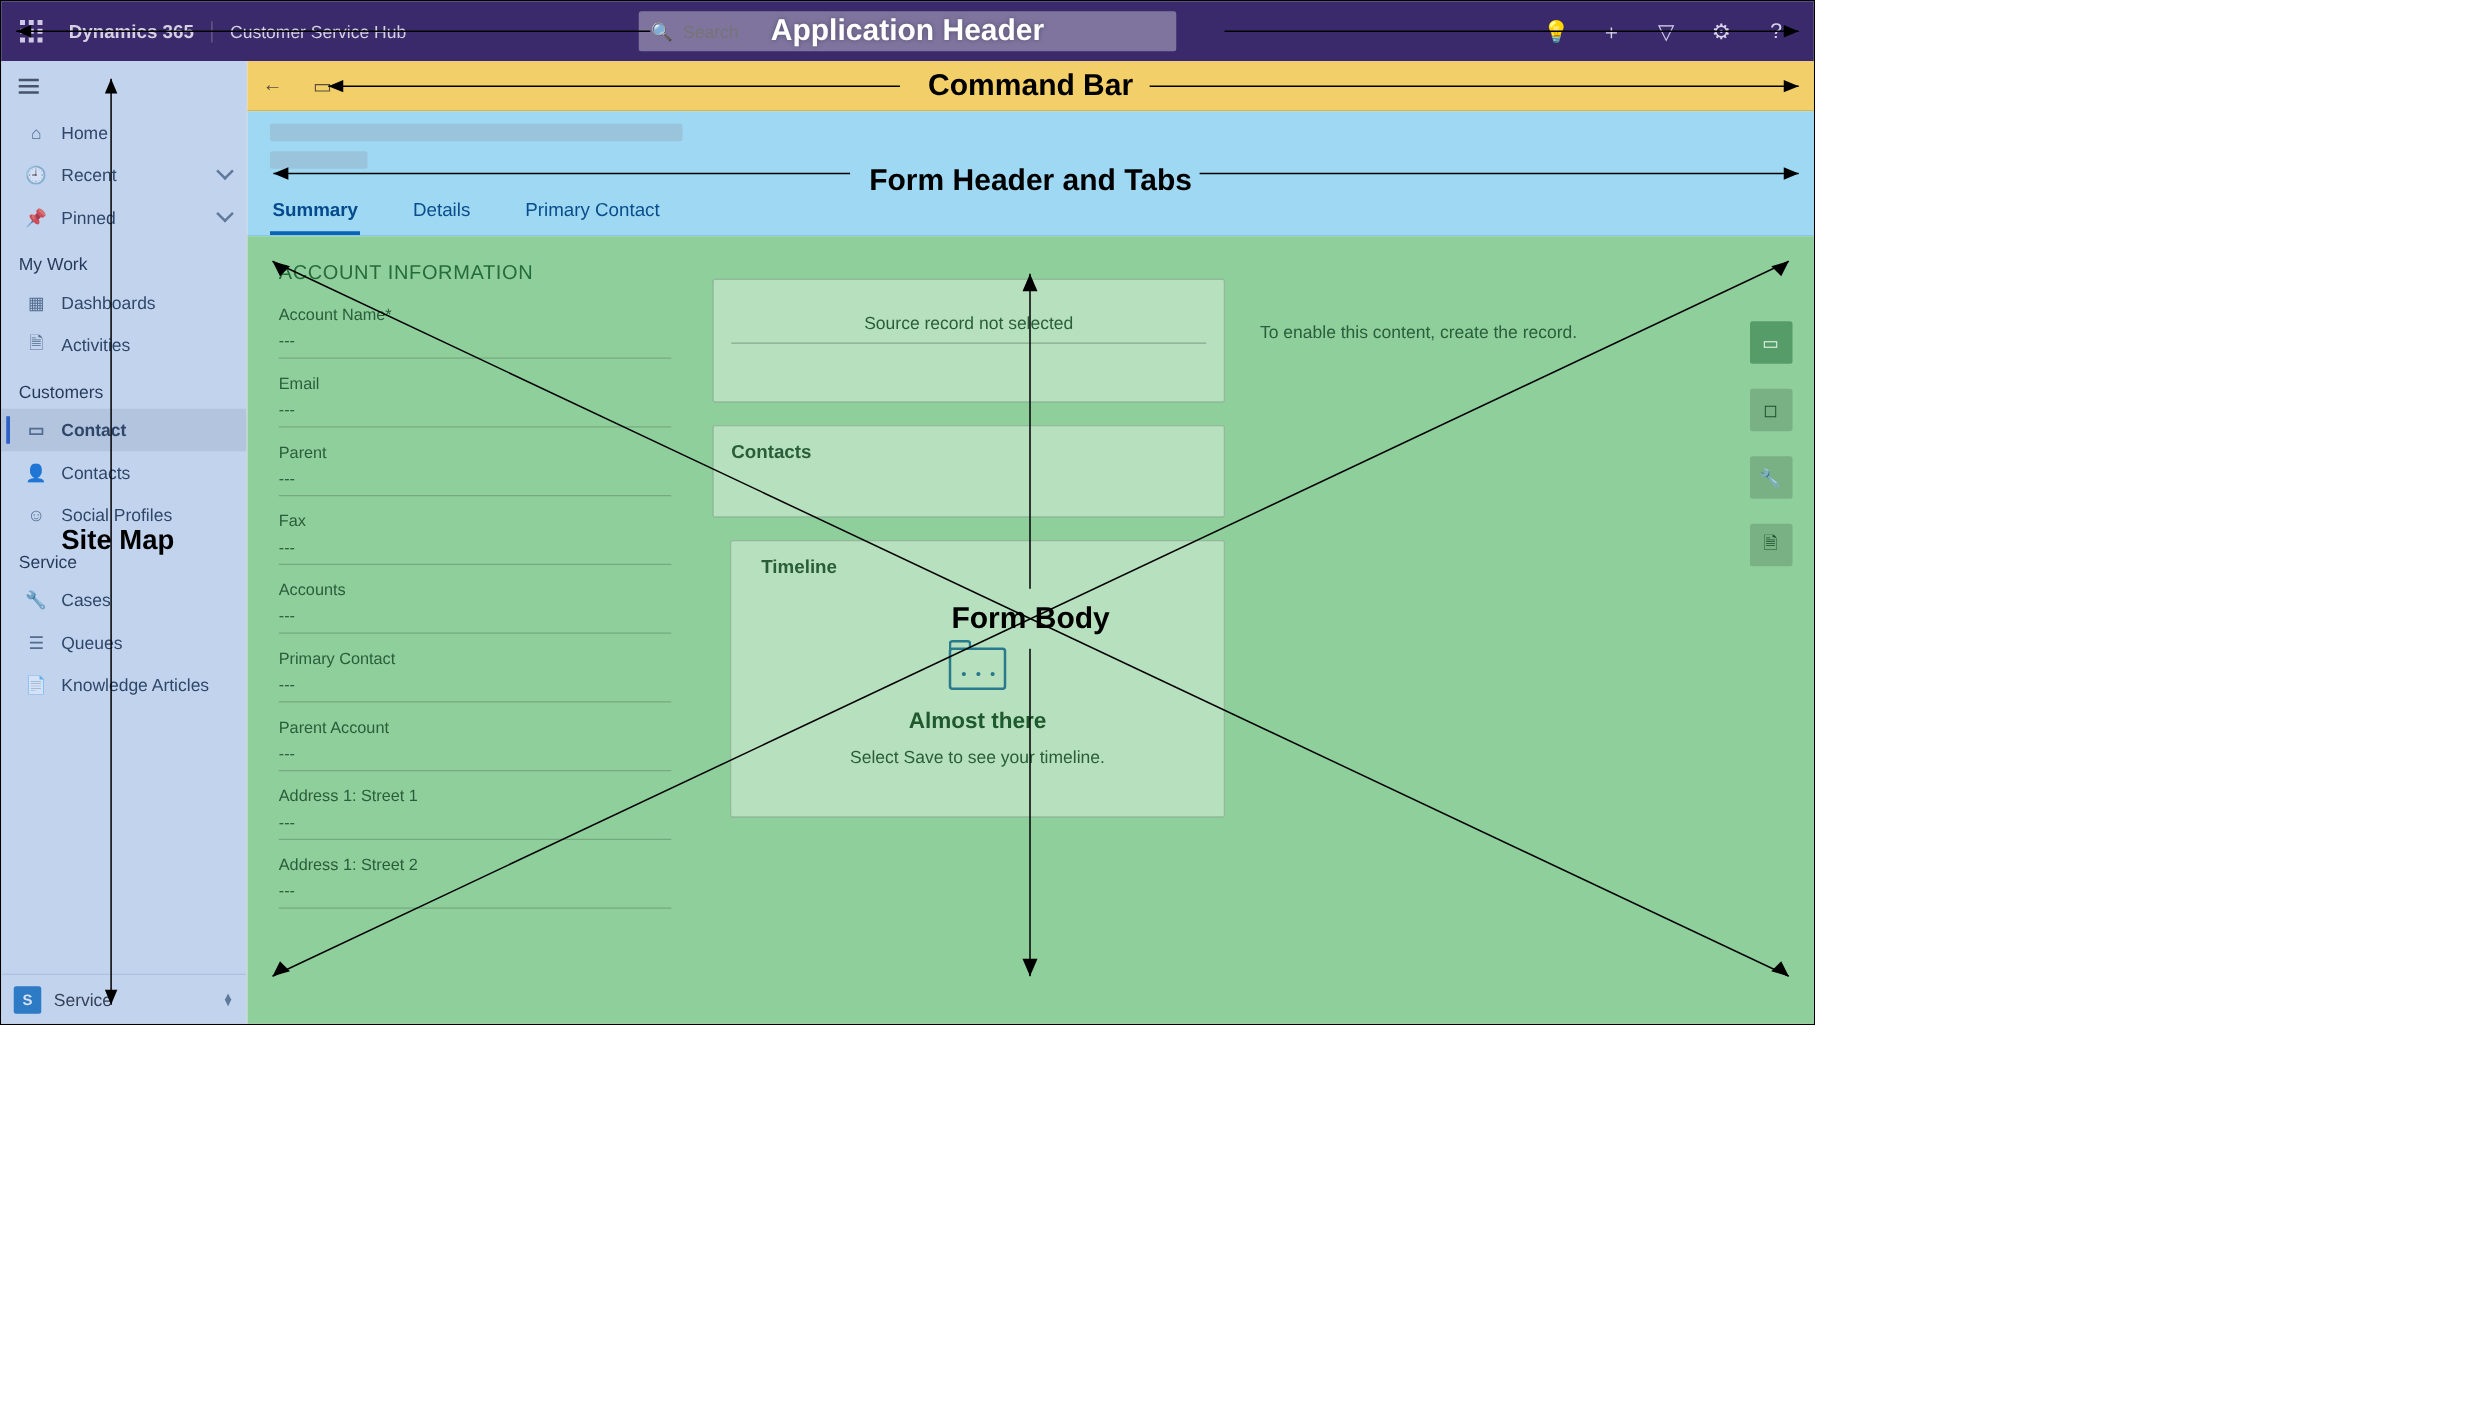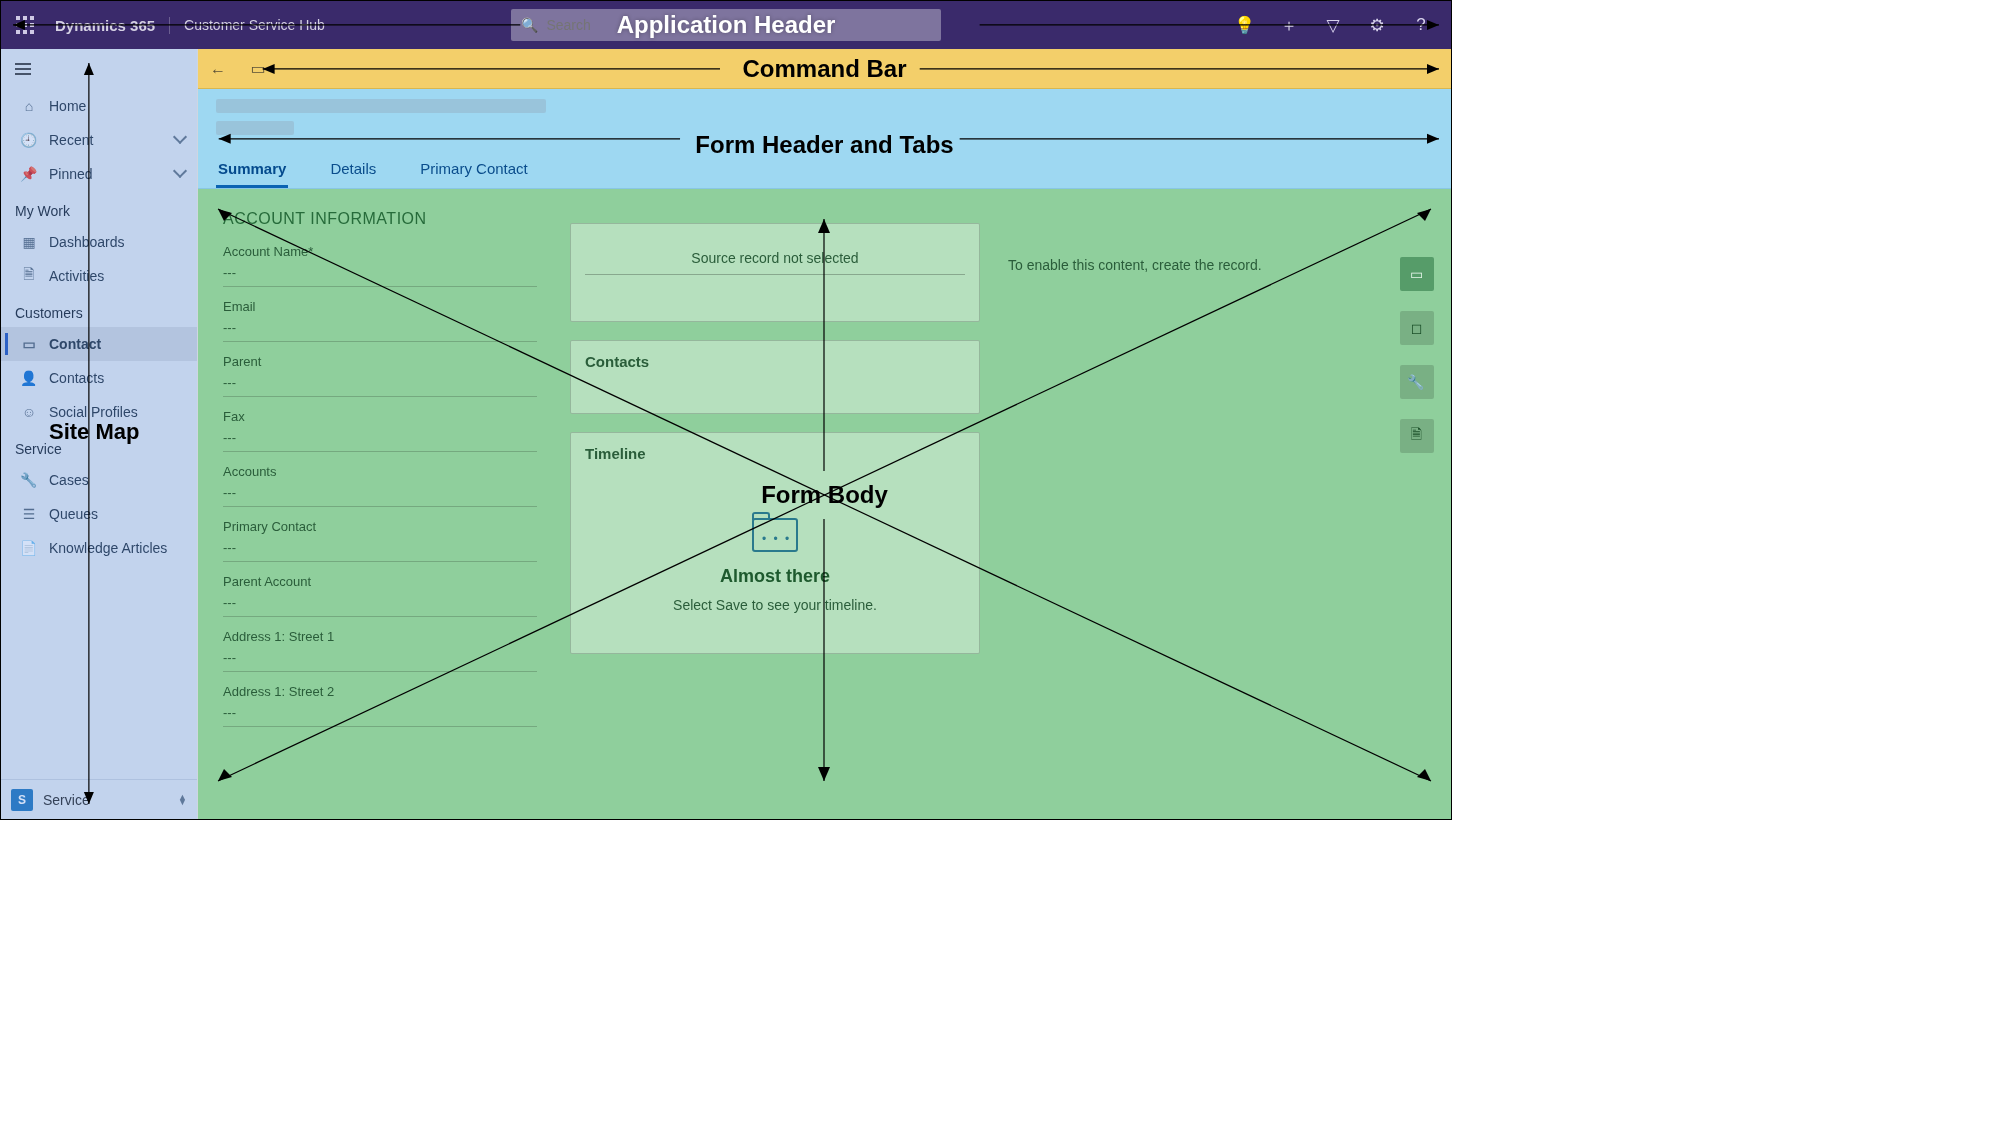--- a/index.html
+++ b/index.html
@@ -129,21 +129,21 @@
   .field .flabel { color: #2a5d3a; font-size: 13px; margin-bottom: 4px; }
   .field .fvalue { color: #2a5d3a; font-size: 13px; padding: 2px 0; }
   .field .fline { border-bottom: 1px solid rgba(0,0,0,.18); margin-top: 4px; }
 
   .mid-col .mid-card {
     background: rgba(255,255,255,.35); border: 1px solid rgba(0,0,0,.18); border-radius: 2px; padding: 12px 14px; margin-bottom: 18px;
   }
   .mid-col .source-note { background: rgba(255,255,255,.35); border: 1px solid rgba(0,0,0,.18); border-radius: 2px; padding: 26px 14px 46px; margin-bottom: 18px; text-align:center;margin-top:16px; }
   .mid-col .source-note .line { border-bottom: 1px solid rgba(0,0,0,.25); margin-top: 8px; }
   .mid-col .mid-title { color:#2a5d3a; font-size:15px; font-weight:600; }
-  .timeline-card { background: rgba(255,255,255,.35); border: 1px solid rgba(0,0,0,.18); border-radius: 2px; padding: 12px 14px 40px; }
+  .timeline-card { background: rgba(255,255,255,.35); border: 1px solid rgba(0,0,0,.18); border-radius: 2px; padding: 12px 24px 40px; margin-left: 14px; }
   .timeline-card .tl-icon { width: 46px; height: 40px; margin: 50px auto 14px; position:relative; }
   .timeline-card .tl-icon .box { border:2px solid #2a7a8d; border-radius:3px; width:46px; height:34px; position:absolute; top:6px; }
   .timeline-card .tl-icon .tab1 { border:2px solid #2a7a8d; border-bottom:none; width:18px; height:8px; position:absolute; top:0; left:0; border-radius:3px 3px 0 0; }
   .timeline-card .tl-icon .dots::before { content:"• • •"; color:#2a7a8d; position:absolute; top:20px; left:10px; letter-spacing:2px; font-size:12px; }
   .timeline-card h4 { text-align:center; color:#1e5a2e; font-size:18px; font-weight:600; margin-bottom:10px; }
   .timeline-card p  { text-align:center; color:#2a5d3a; font-size:14px; }
 
   .right-col .enable-note { color:#2a5d3a; font-size:14px; padding: 50px 8px 0 8px; }
 
   .side-rail { display:flex; flex-direction:column; gap:20px; align-items:center; padding-top:50px; }

